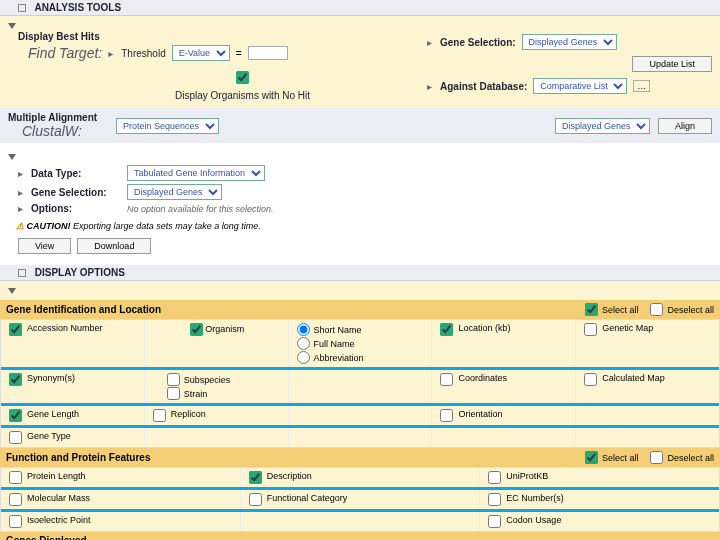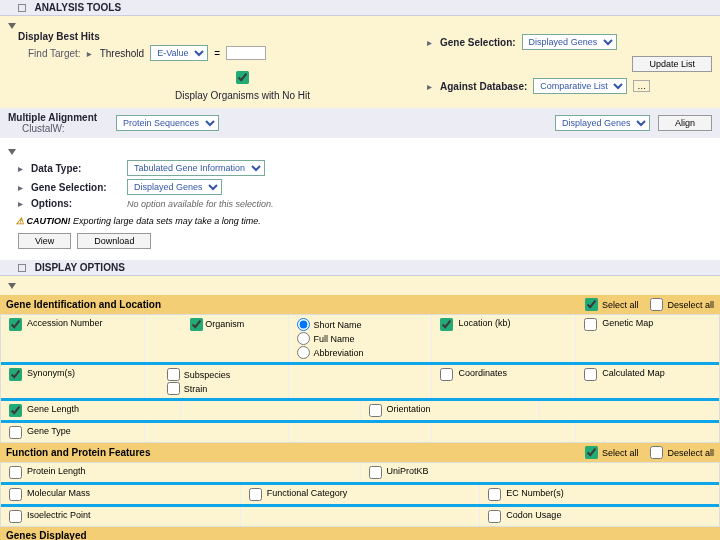--- a/index.html
+++ b/index.html
@@ -3,21 +3,21 @@
 <meta charset="utf-8">
 <style>
 * { box-sizing: border-box; margin: 0; padding: 0; }
 body { font-family: Arial, sans-serif; font-size: 10px; background: #fff; width: 720px; }
 .section { margin-bottom: 4px; }
 .section-header { background: #ecedf4; padding: 2px 18px; font-weight: bold; font-size: 10px; color: #223; border-bottom: 1px solid #ccd; }
 .section-body { padding: 4px 8px; }
 .yellow-bg { background: #fdf5d1; }
 .row { display: flex; align-items: center; gap: 6px; margin: 3px 0; flex-wrap: wrap; }
 .label { font-size: 10px; color: #223; }
-.sublabel { font-size: 10px; color: #556; padding-left: 20px; }
+.sublabel { font-size: 14px; font-style: italic; color: #556; padding-left: 20px; }
 .arrow { color: #667; font-size: 10px; margin-right: 2px; }
 select { font-size: 9px; border: 1px solid #7a9; background: #fff; padding: 1px 2px; color: #357; }
 select.blue { color: #35a; }
 input[type="text"] { font-size: 9px; border: 1px solid #aaa; padding: 1px; }
 input[type="checkbox"], input[type="radio"] { margin: 0 2px; vertical-align: middle; }
 .btn { font-size: 9px; border: 1px solid #999; background: #f4f4f4; padding: 2px 16px; cursor: pointer; }
 .band { background: #f4ce74; padding: 3px 6px; font-weight: bold; font-size: 10px; display: flex; align-items: center; }
 .band-title { flex: 1; }
 .band-ctrl { font-weight: normal; font-size: 9px; margin-left: 10px; display: flex; align-items: center; gap: 2px; }
 .grid-box { border: 1px solid #ddd; }
@@ -193,20 +193,24 @@
         <div class="grid-cell">
             <input type="checkbox" style="">
             <span>Calculated Map</span>
           </div>
       </div>
       <div class="grid-row">
         <div class="grid-cell">
             <input type="checkbox" checked="" class="green-chk" style="">
             <span>Gene Length</span>
           </div>
+        <div class="grid-cell">
+            <input type="checkbox" style="">
+            <span>Replicon</span>
+          </div>
         <div class="grid-cell"></div>
         <div class="grid-cell">
             <input type="checkbox" style="">
             <span>Orientation</span>
           </div>
         <div class="grid-cell"></div>
       </div>
       <div class="grid-row">
         <div class="grid-cell">
             <input type="checkbox" style="">
@@ -230,20 +234,24 @@
           <span>Deselect all</span>
         </span>
     </div>
     <div class="grid-box">
       <div class="grid-row">
         <div class="grid-cell">
             <input type="checkbox" style="">
             <span>Protein Length</span>
           </div>
         <div class="grid-cell">
+            <input type="checkbox" checked="" class="green-chk" style="">
+            <span>Description</span>
+          </div>
+        <div class="grid-cell">
             <input type="checkbox" style="">
             <span>UniProtKB</span>
           </div>
       </div>
       <div class="grid-row">
         <div class="grid-cell">
             <input type="checkbox" style="">
             <span>Molecular Mass</span>
           </div>
         <div class="grid-cell">

